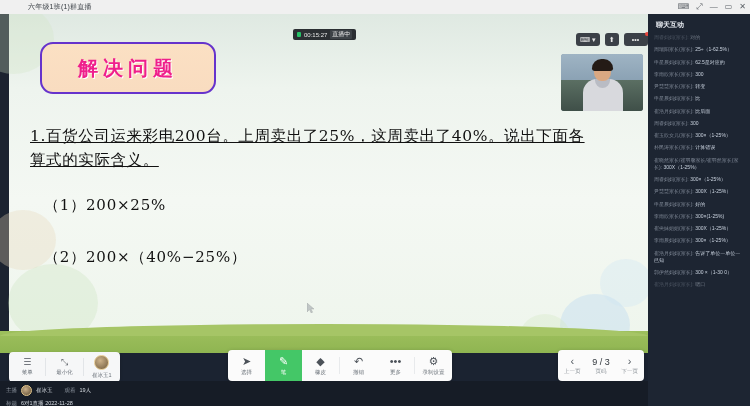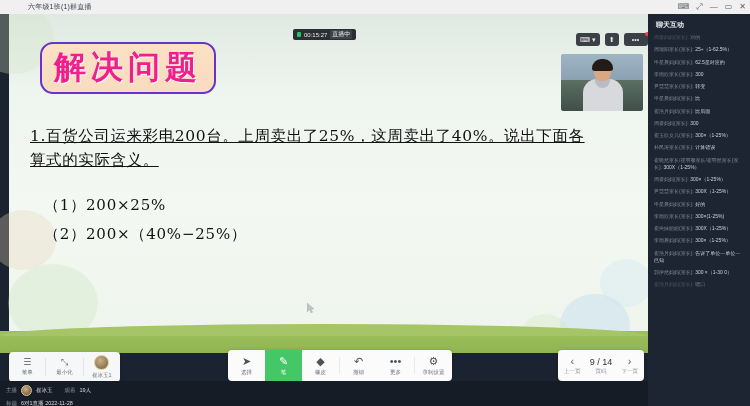--- a/index.html
+++ b/index.html
@@ -45,34 +45,34 @@
 
   
   .title-box{
     position:absolute;left:40px;top:28px;width:172px;height:48px;
     background:linear-gradient(180deg,#fbe0c3,#f9dcc0);
     border:2px solid #6633cc;border-radius:13px;
     display:flex;align-items:center;justify-content:center;
   }
   .title-box .t{
     font-family:Liberation Serif, serif;
-    font-size:32px;font-weight:bold;color:#ef1f8c;letter-spacing:5px;
+    font-size:20px;font-weight:bold;color:#ef1f8c;letter-spacing:5px;
     text-shadow:1px 1px 0 #fff;
   }
   .qtext{
     position:absolute;left:30px;top:110px;width:560px;
     font-family:"DejaVu Serif","Liberation Serif",serif;
     font-size:15.5px;color:#111;line-height:1.55;letter-spacing:.6px;text-decoration:underline;
   }
   .expr{
     position:absolute;left:44px;
     font-family:"DejaVu Serif","Liberation Serif",serif;
     font-size:15px;color:#111;letter-spacing:.8px;
   }
-  .e1{top:182px;} .e2{top:211px;text-align:right;} .e3{top:275px;}
+  .e1{top:182px;} .e2{top:234px;text-align:right;} .e3{top:275px;}
 
   .cursor-arrow{position:absolute;left:307px;top:289px;width:8px;height:10px;opacity:.55;}
 
   
   .livepill{
     position:absolute;left:293px;top:15px;height:11px;
     background:#2b2f33;border-radius:2px;display:flex;align-items:center;gap:3px;
     padding:0 4px;
   }
   .livepill .dot{width:4px;height:5px;background:#25c166;border-radius:1px;}
@@ -272,21 +272,21 @@
       <div class="lab">录制设置</div>
     </div>
   </div>
 
   <div class="pager">
     <div class="pg">
       <div class="ico">‹</div>
       <div class="lab">上一页</div>
     </div>
     <div class="pg">
-      <div class="num">9 / 14</div>
+      <div class="num">9 / 3</div>
       <div class="lab">页码</div>
     </div>
     <div class="pg">
       <div class="ico">›</div>
       <div class="lab">下一页</div>
     </div>
   </div>
 
   <div class="statusbar">
     <div class="srow">

